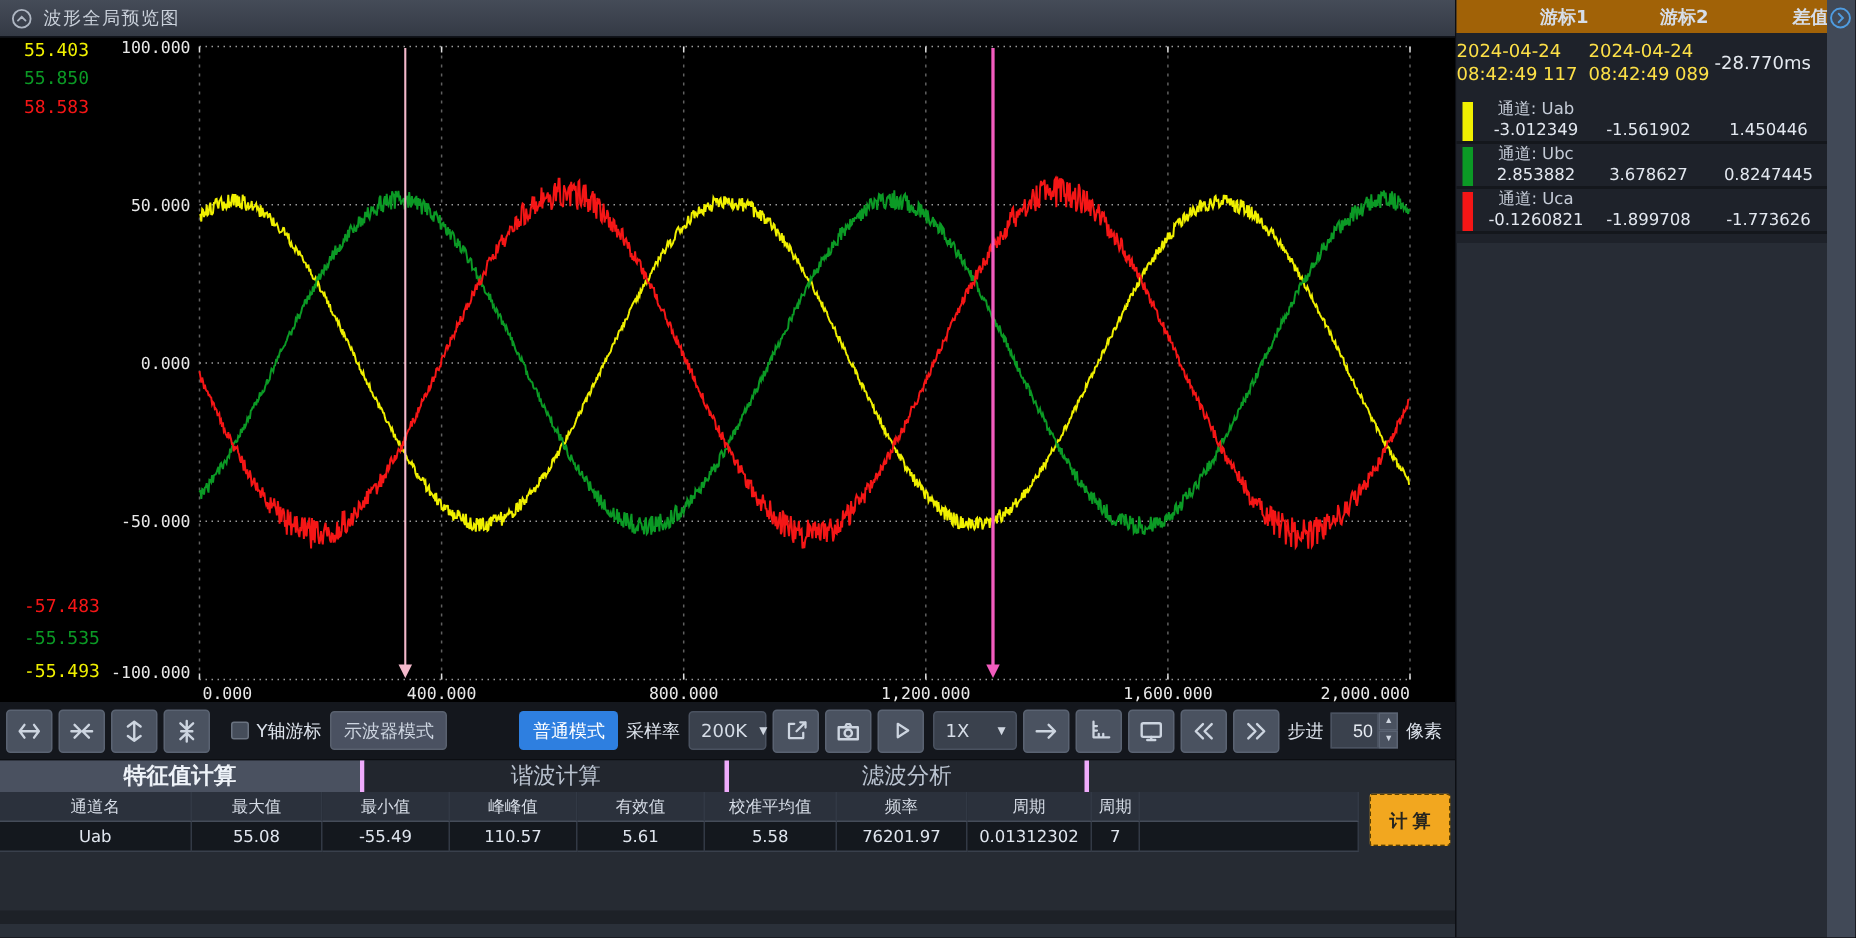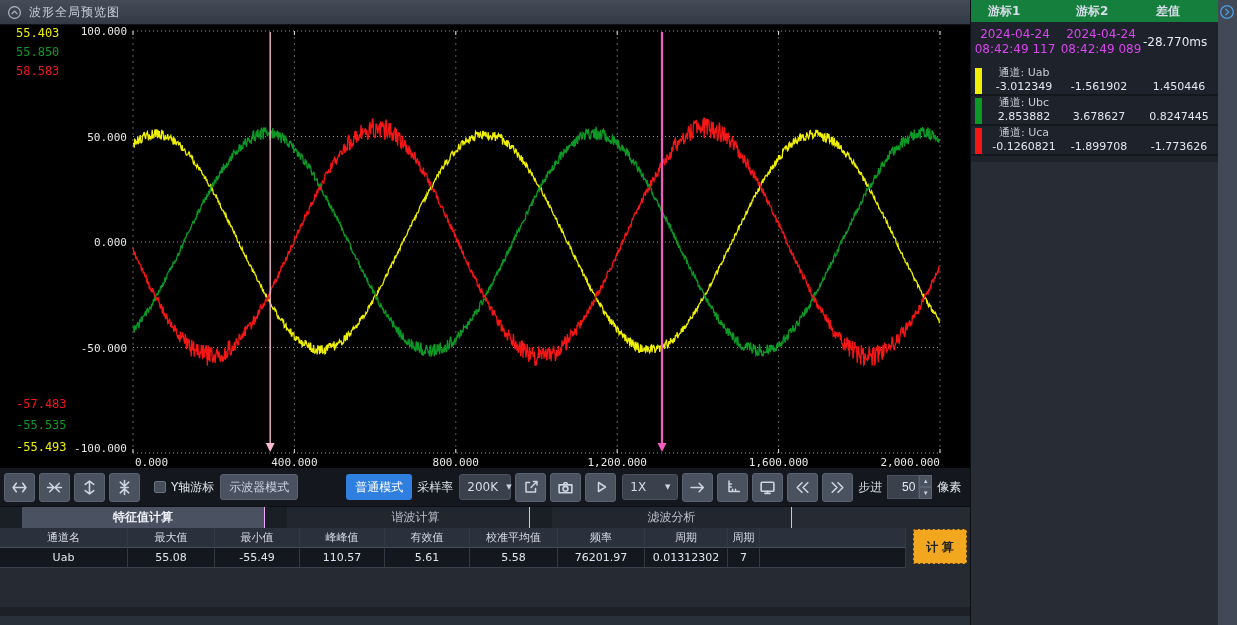--- a/index.html
+++ b/index.html
@@ -40,48 +40,48 @@
   .stepper { display:flex; align-items:stretch; height:24px; margin-left:5px; }
   .stepper input { width:32px; background:#3a414d; border:1px solid #4a5260; color:#e6ebf2;
     font-size:12px; text-align:right; padding-right:3px; }
   .spin { display:flex; flex-direction:column; width:13px; }
   .spin button { flex:1; background:#4a5260; border:1px solid #5a6372; color:#cfd6e0;
     font-size:6px; line-height:1; padding:0; cursor:pointer; }
 
   
   .tabsrow { position:absolute; left:0; top:507px; width:970px; height:21px; display:flex;
     background:#1a1e25; }
-  .tab { text-align:center; line-height:21px; font-size:12px; color:#bac3d0; background:#22262e;
-    border-right:1px solid #f0abfc; cursor:pointer;margin-left:22px; }
+  .tab { text-align:center; line-height:21px; font-size:15px; color:#bac3d0; background:#22262e;
+    border-right:3px solid #f0abfc; cursor:pointer; }
   .tab.active { background:#4a5160; color:#eef2f8; font-weight:bold; }
   .tabfill { flex:1; background:#262b33; }
 
   
   .dtable { position:absolute; left:0; top:528px; width:906px; background:#14181e; }
   .trow { display:grid; grid-template-columns:128px 87px 85px 85px 85px 88px 87px 83px 32px 1fr;
     height:20px; }
   .trow > div { font-size:11px; text-align:center; line-height:19px; color:#dfe5ee;
     border-right:1px solid #323945; border-bottom:1px solid #39404c; overflow:hidden; }
   .thead > div { background:#2b313c; color:#d6dce6; border-bottom:1px solid #454c59; }
   .calc-btn { position:absolute; left:913px; top:529px; width:54px; height:35px;
     background:#f2a71f; border:1px dashed #5a4000; border-radius:2px; color:#25241f;
     font-size:12px; font-weight:bold; line-height:16px; cursor:pointer; }
   .footer { position:absolute; left:0; top:607px; width:970px; height:18px; background:#1d2127; }
   .bottomstrip { position:absolute; left:0; top:616px; width:970px; height:9px; background:#2a3039; }
 
   
   .right { position:absolute; left:970px; top:0; width:267px; height:625px; background:#272c35;
     border-left:1px solid #0d0f14; }
   .rcontent { position:absolute; left:0; top:22px; width:248px; height:140px; background:#1e222a; }
-  .rheader { position:absolute; left:0; top:0; width:248px; height:22px; background:#15803d;
-    display:grid; grid-template-columns:88px 80px 80px; align-items:center; }
+  .rheader { position:absolute; left:0; top:0; width:248px; height:22px; background:#a16207;
+    display:grid; grid-template-columns:88px 80px 80px; align-items:center;text-align:right; }
   .rheader span { font-size:12px; color:#d6dde8; font-weight:bold; padding-left:17px; }
   .rtimes { position:absolute; left:0; top:27px; width:248px; display:grid;
     grid-template-columns:88px 84px 76px; }
-  .rtime { text-align:center; color:#d946ef; font-size:12px; line-height:15px; }
+  .rtime { color:#fde047; font-size:12px; line-height:15px; }
   .rdiff { color:#e4e9f0; font-size:12px; align-self:center; }
   .chrows { position:absolute; left:0; top:66px; width:248px;text-align:center; }
   .chrow { position:relative; height:30px; border-bottom:2px solid #14171c;
     display:grid; grid-template-columns:88px 80px 80px; }
   .cbar { position:absolute; left:4px; top:2px; width:7px; height:26px; }
   .cc1 { padding-left:18px; }
   .cname { font-size:11px; color:#c4cbd6; line-height:14px; white-space:nowrap; }
   .cval { font-size:11px; color:#e2e7ef; line-height:14px; white-space:nowrap; }
   .cc2,.cc3 { padding-top:14px; }
   .rscroll { position:absolute; right:0; top:0; width:19px; height:625px; background:#414957; }

